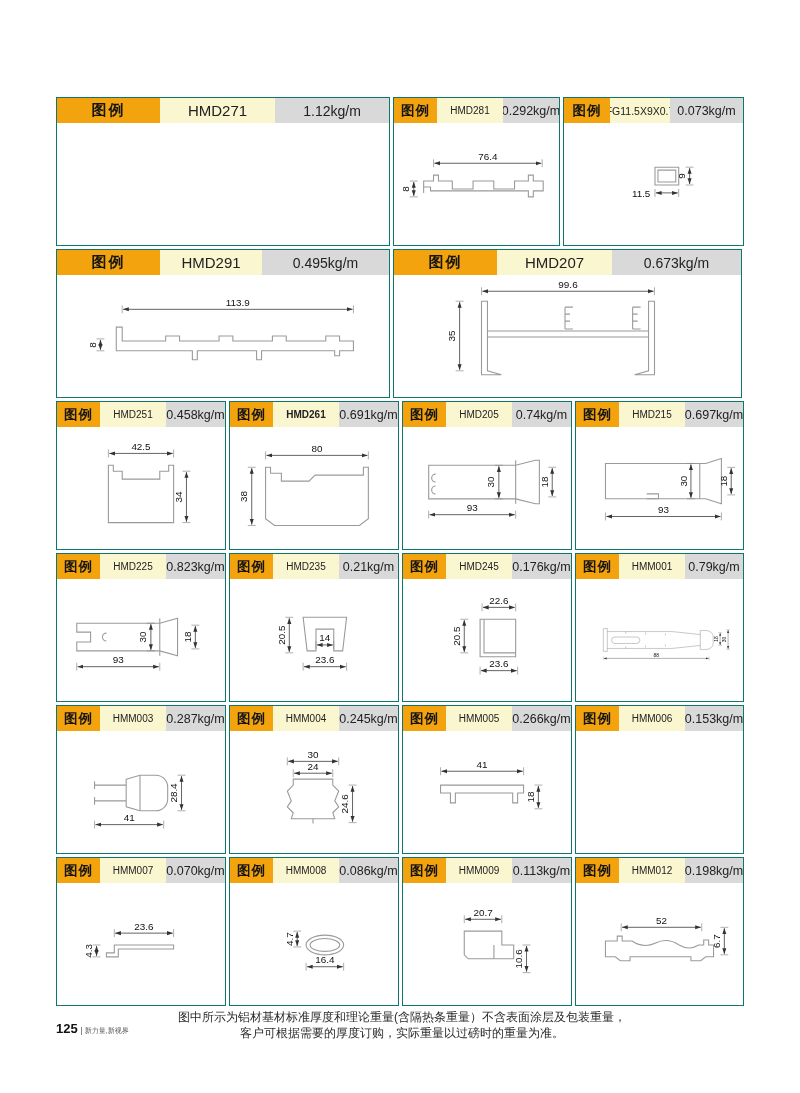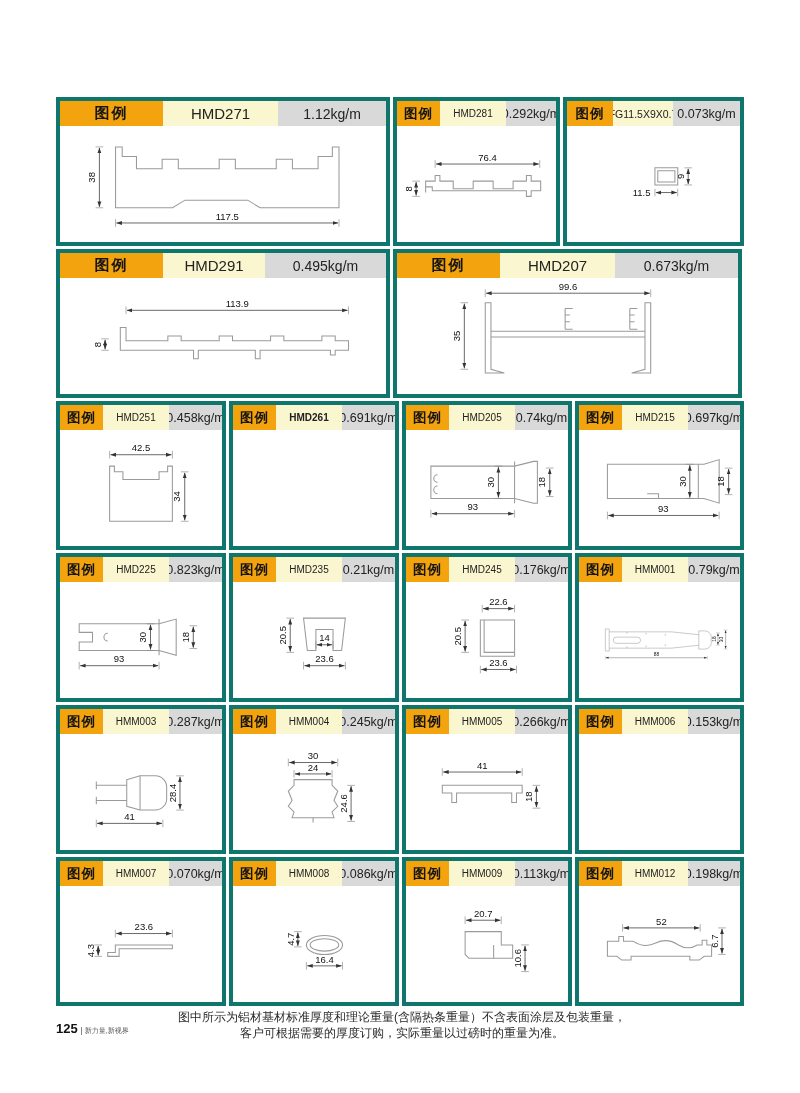--- a/index.html
+++ b/index.html
@@ -1,19 +1,19 @@
 <!DOCTYPE html>
 <html style="--lg: #F2A30D; --cd: #FAF6D0; --wt: #D9D9D9;"><head>
 <meta charset="utf-8">
 <style>
   html,body{margin:0;padding:0;}
   body{width:800px;height:1093px;background:#fff;font-family:"Liberation Sans",sans-serif;position:relative;overflow:hidden;}
   .table{position:absolute;left:56px;top:97px;width:692px;}
   .row{display:flex;gap:3px;margin-bottom:3px;}
-  .panel{border:4px solid #0f766e;background:#fff;box-sizing:border-box;height:149px;display:flex;flex-direction:column;}
+  .panel{border:1px solid #0f766e;background:#fff;box-sizing:border-box;height:149px;display:flex;flex-direction:column;}
   .phead{display:flex;flex:0 0 25px;height:25px;}
   .cell{display:flex;align-items:center;justify-content:center;box-sizing:border-box;white-space:nowrap;overflow:hidden;}
   .legend{background:var(--lg,#F2A30D);font-weight:bold;font-size:15px;color:#151515;letter-spacing:2px;}
   .code{background:var(--cd,#FAF6D0);font-size:15px;color:#222;}
   .wt{background:var(--wt,#D9D9D9);font-size:14px;color:#222;flex:1;}
   .small .legend{font-size:13.5px;letter-spacing:1px;}
   .small .code{font-size:10px;}
   .small .wt{font-size:12.5px;}
   .code.fg{font-size:10.5px;}
   .pdraw{flex:1;min-height:0;}
@@ -32,38 +32,20 @@
 
 <div class="page">
   <div class="table" id="rows">
       <div class="row">
         <div class="panel" style="width: 334px;">
           <div class="phead">
             <div class="cell legend" style="width: 103px;">图例</div>
             <div class="cell code" style="width: 115px;">HMD271</div>
             <div class="cell wt">1.12kg/m</div>
           </div>
-          <div class="pdraw">
-            <svg viewBox="0 0 336 122" width="100%" height="100%" preserveAspectRatio="xMidYMid meet">
-              <defs>
-                <marker id="a1" viewBox="0 0 10 10" refX="9.5" refY="5" markerWidth="7.5" markerHeight="7.5" orient="auto-start-reverse">
-                  <path d="M0,1.6 L10,5 L0,8.4 z" fill="#333"></path>
-                </marker>
-              </defs>
-              <path class="prof" d="M55,86 V22 h7 v10 h15 v13 h27 v-10 h17 v10 h43 v-10 h17 v10 h43 v-10 h17 v10 h27 v-13 h15 v-10 h7 V86 h-83 l-13,-8 h-66 l-13,8 z"></path>
-              <line class="tick" x1="34" y1="22" x2="42" y2="22"></line>
-              <line class="tick" x1="34" y1="86" x2="42" y2="86"></line>
-              <line class="dim" marker-start="url(#a1)" marker-end="url(#a1)" x1="38" y1="23" x2="38" y2="85"></line>
-              <text class="dlabel" text-anchor="middle" transform="rotate(-90 33.5 54)" x="33.5" y="54">38</text>
-              <line class="tick" x1="55" y1="98" x2="55" y2="106"></line>
-              <line class="tick" x1="290" y1="98" x2="290" y2="106"></line>
-              <line class="dim" marker-start="url(#a1)" marker-end="url(#a1)" x1="56" y1="102" x2="289" y2="102"></line>
-              <text class="dlabel" text-anchor="middle" x="172.5" y="98.5">117.5</text>
-            </svg>
-          </div>
         </div>
         <div class="panel small" style="width: 167px;">
           <div class="phead">
             <div class="cell legend" style="width: 43px;">图例</div>
             <div class="cell code" style="width: 66px;">HMD281</div>
             <div class="cell wt">0.292kg/m</div>
           </div>
           <div class="pdraw">
             <svg viewBox="0 0 167 122" width="100%" height="100%" preserveAspectRatio="xMidYMid meet">
               <defs>
@@ -190,20 +172,38 @@
               <line class="dim" marker-start="url(#a6)" marker-end="url(#a6)" x1="131" y1="45" x2="131" y2="95"></line>
               <text class="dlabel" text-anchor="middle" transform="rotate(-90 126.5 70)" x="126.5" y="70">34</text>
             </svg>
           </div>
         </div>
         <div class="panel small" style="width: 170px;">
           <div class="phead">
             <div class="cell legend" style="width: 43px;">图例</div>
             <div class="cell code" style="width: 66px; font-weight: bold;">HMD261</div>
             <div class="cell wt">0.691kg/m</div>
+          </div>
+          <div class="pdraw">
+            <svg viewBox="0 0 170 122" width="100%" height="100%" preserveAspectRatio="xMidYMid meet">
+              <defs>
+                <marker id="a7" viewBox="0 0 10 10" refX="9.5" refY="5" markerWidth="7.5" markerHeight="7.5" orient="auto-start-reverse">
+                  <path d="M0,1.6 L10,5 L0,8.4 z" fill="#333"></path>
+                </marker>
+              </defs>
+              <path class="prof" d="M36,40 h5 v6 h11 v8 h28 l6,-6 h49 v-8 h5 v52 l-9,7 h-86 l-9,-7 z"></path>
+              <line class="tick" x1="36" y1="24" x2="36" y2="32"></line>
+              <line class="tick" x1="140" y1="24" x2="140" y2="32"></line>
+              <line class="dim" marker-start="url(#a7)" marker-end="url(#a7)" x1="37" y1="28" x2="139" y2="28"></line>
+              <text class="dlabel" text-anchor="middle" x="88" y="24.5">80</text>
+              <line class="tick" x1="18" y1="40" x2="26" y2="40"></line>
+              <line class="tick" x1="18" y1="99" x2="26" y2="99"></line>
+              <line class="dim" marker-start="url(#a7)" marker-end="url(#a7)" x1="22" y1="41" x2="22" y2="98"></line>
+              <text class="dlabel" text-anchor="middle" transform="rotate(-90 17.5 69.5)" x="17.5" y="69.5">38</text>
+            </svg>
           </div>
         </div>
         <div class="panel small" style="width: 170px;">
           <div class="phead">
             <div class="cell legend" style="width: 43px;">图例</div>
             <div class="cell code" style="width: 66px;">HMD205</div>
             <div class="cell wt">0.74kg/m</div>
           </div>
           <div class="pdraw">
             <svg viewBox="0 0 170 122" width="100%" height="100%" preserveAspectRatio="xMidYMid meet">

